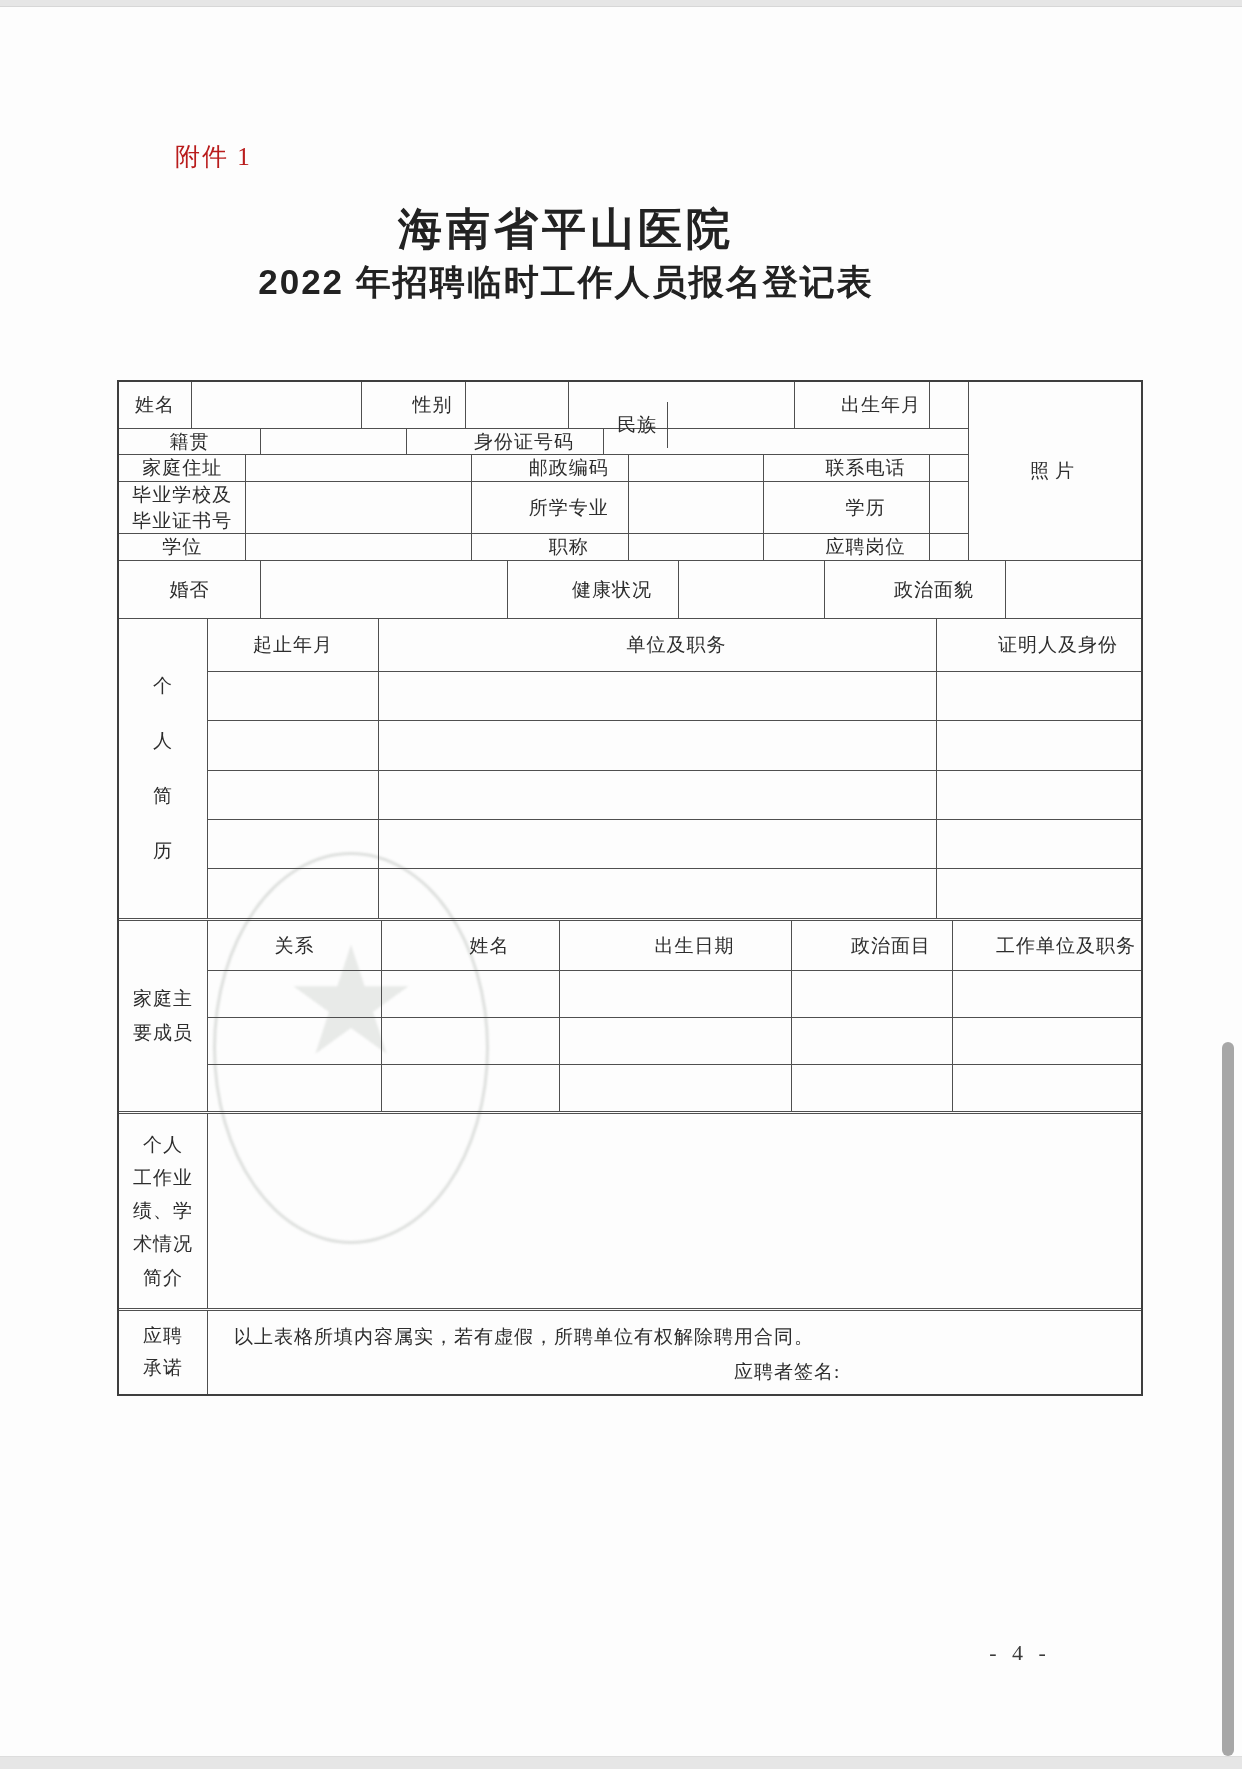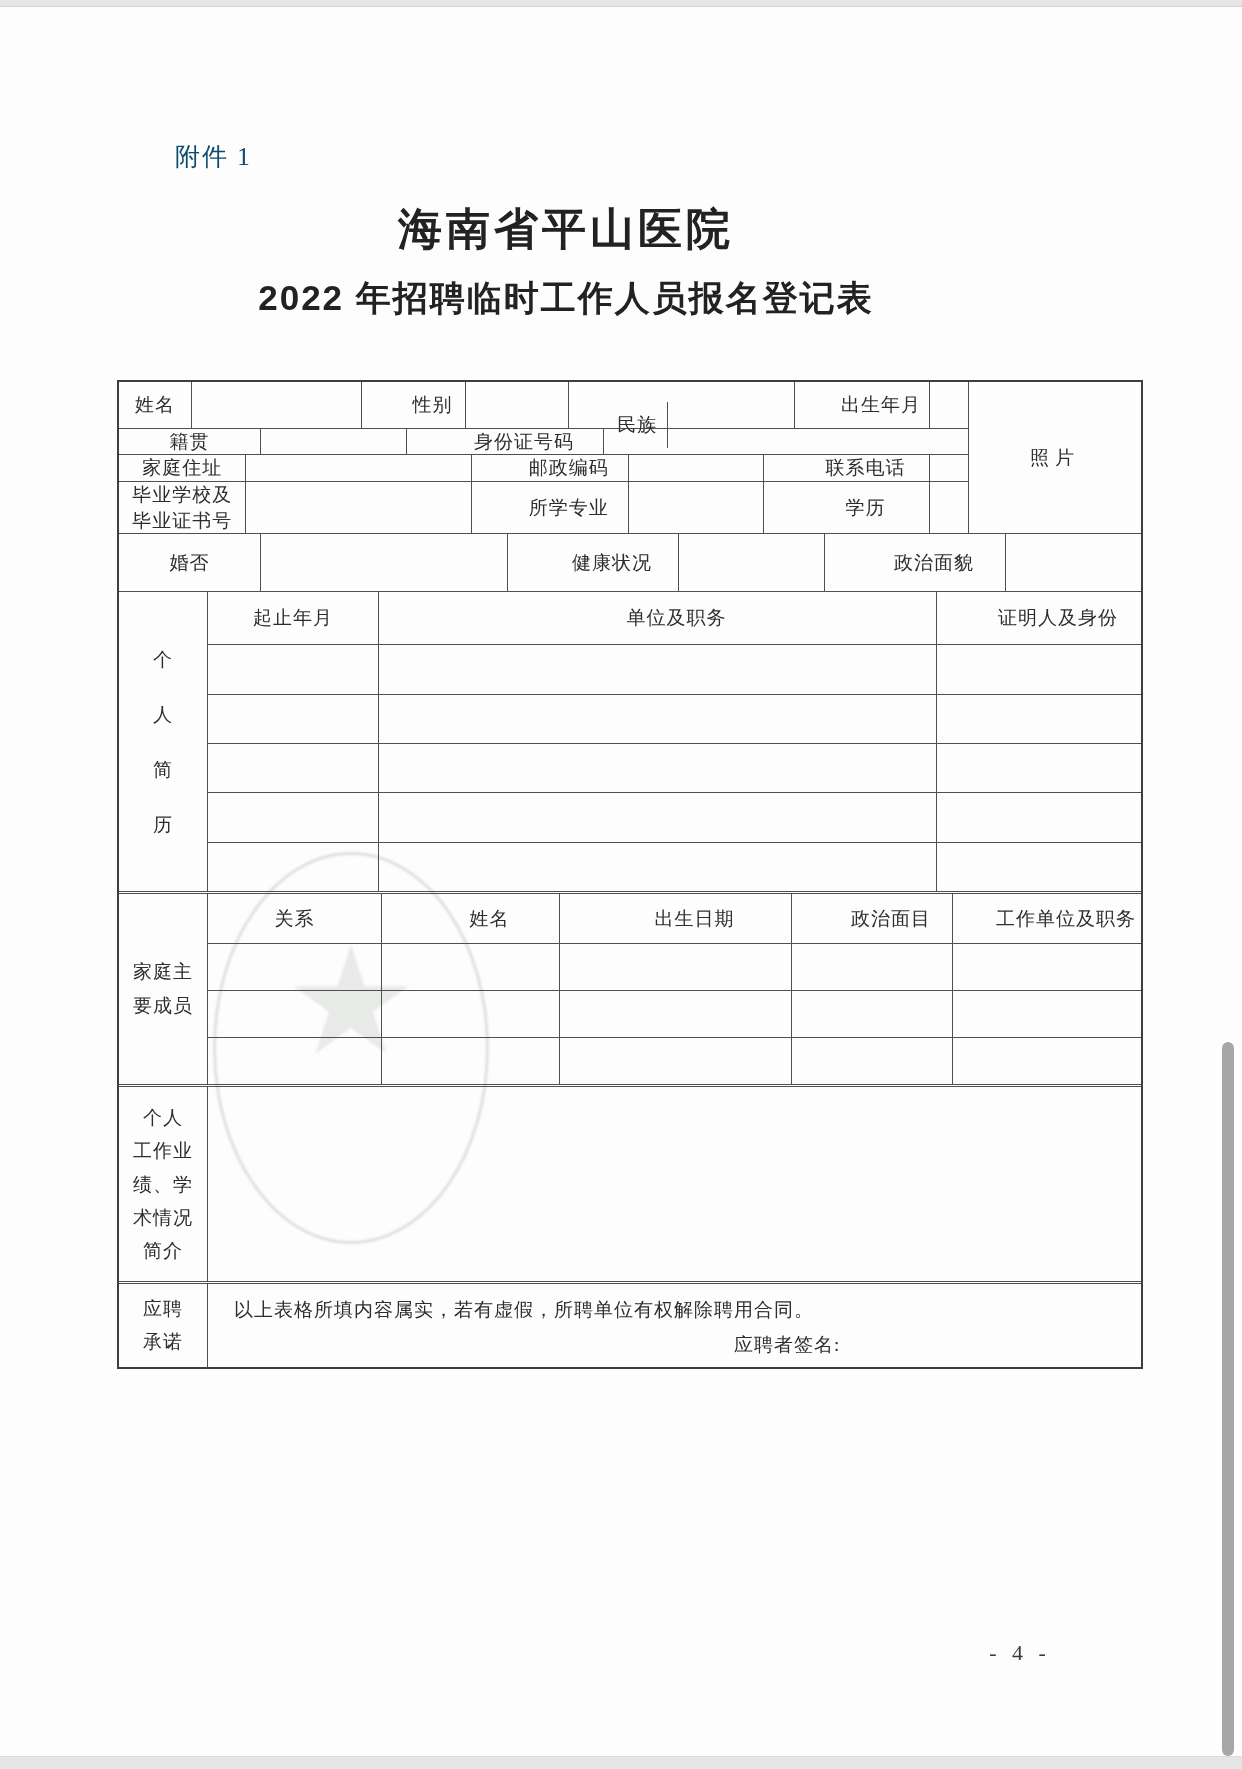--- a/index.html
+++ b/index.html
@@ -4,26 +4,26 @@
 <style>
   * { margin:0; padding:0; box-sizing:border-box; }
   html,body { background:#e6e6e6; }
   body { font-family:"Liberation Serif","DejaVu Serif",serif; color:#2d2d2d; }
   .stage { position:relative; width:1242px; height:1769px; background:#fdfdfd; overflow:hidden; margin:0 auto; }
 
   .edge-strip { position:absolute; left:0; width:1242px; background:#e6e6e6; }
   .edge-top { top:0; height:7px; border-bottom:1px solid #d7d7d7; }
   .edge-bottom { top:1756px; height:13px; border-top:1px solid #dddddd; }
 
-  .attachment { position:absolute; left:175px; top:140px; font-size:25px; letter-spacing:2px; color:#0c4a6e; }
+  .attachment { position:absolute; left:175px; top:140px; font-size:25px; letter-spacing:2px; color:#b91c1c; }
 
   .titles { position:absolute; left:0; top:200px; width:1132px; text-align:center;
             font-family:"Liberation Sans","DejaVu Sans",sans-serif; font-weight:700; color:#222; }
   .title-main { font-size:44px; letter-spacing:4px; }
-  .title-sub  { font-size:35px; letter-spacing:2px; margin-top:16px; }
+  .title-sub  { font-size:35px; letter-spacing:2px; }
 
   
   .ftable { position:absolute; left:117px; top:380px; width:1026px; border:2px solid #3e3e3e; background:transparent; font-size:19px; }
   .trow { display:flex; align-items:stretch;gap:38px; }
   .cell { display:flex; align-items:center; justify-content:center; text-align:center;
           border-right:1px solid #4f4f4f; white-space:pre-line; line-height:1.35; letter-spacing:1px; min-height:100%; }
   .trow > .cell:last-child { border-right:none; }
 
   .top-block { display:flex; border-bottom:1px solid #4f4f4f; }
   .top-left { width:849px; display:flex; flex-direction:column; }
@@ -130,20 +130,28 @@
           <div class="cell w143">联系电话</div>
           <div class="cell grow"></div>
         </div>
         <div class="trow r4">
           <div class="cell w142">毕业学校及
 毕业证书号</div>
           <div class="cell w209"></div>
           <div class="cell w133">所学专业</div>
           <div class="cell w108"></div>
           <div class="cell w143">学历</div>
+          <div class="cell grow"></div>
+        </div>
+        <div class="trow r5">
+          <div class="cell w142">学位</div>
+          <div class="cell w209"></div>
+          <div class="cell w133">职称</div>
+          <div class="cell w108"></div>
+          <div class="cell w143">应聘岗位</div>
           <div class="cell grow"></div>
         </div>
       </div>
       <div class="photo-cell">照片</div>
     </div>
 
     <div class="trow r6">
       <div class="cell w142">婚否</div>
       <div class="cell w209"></div>
       <div class="cell w133">健康状况</div>

